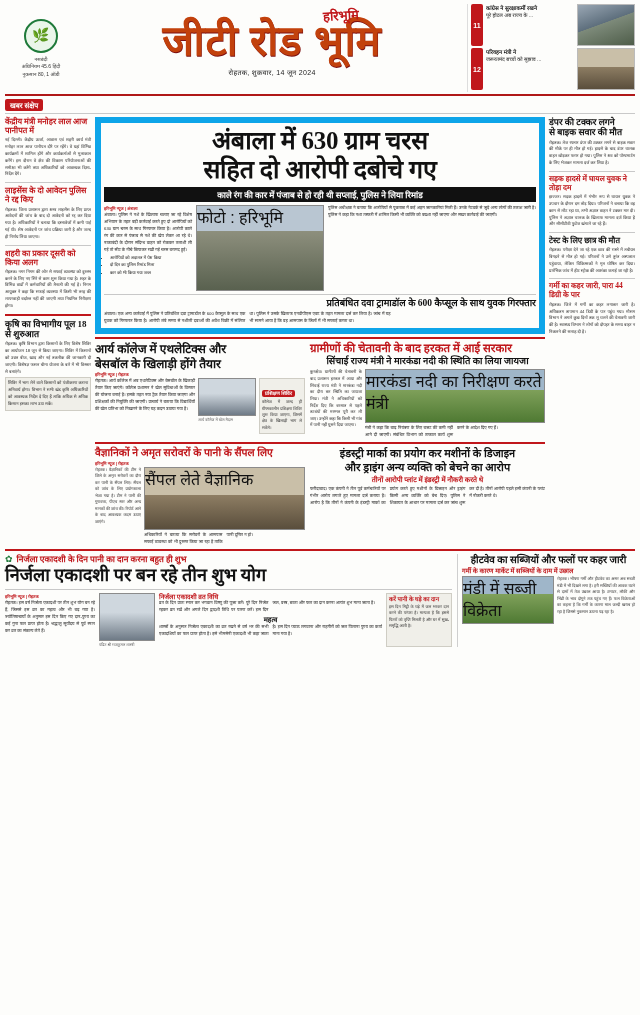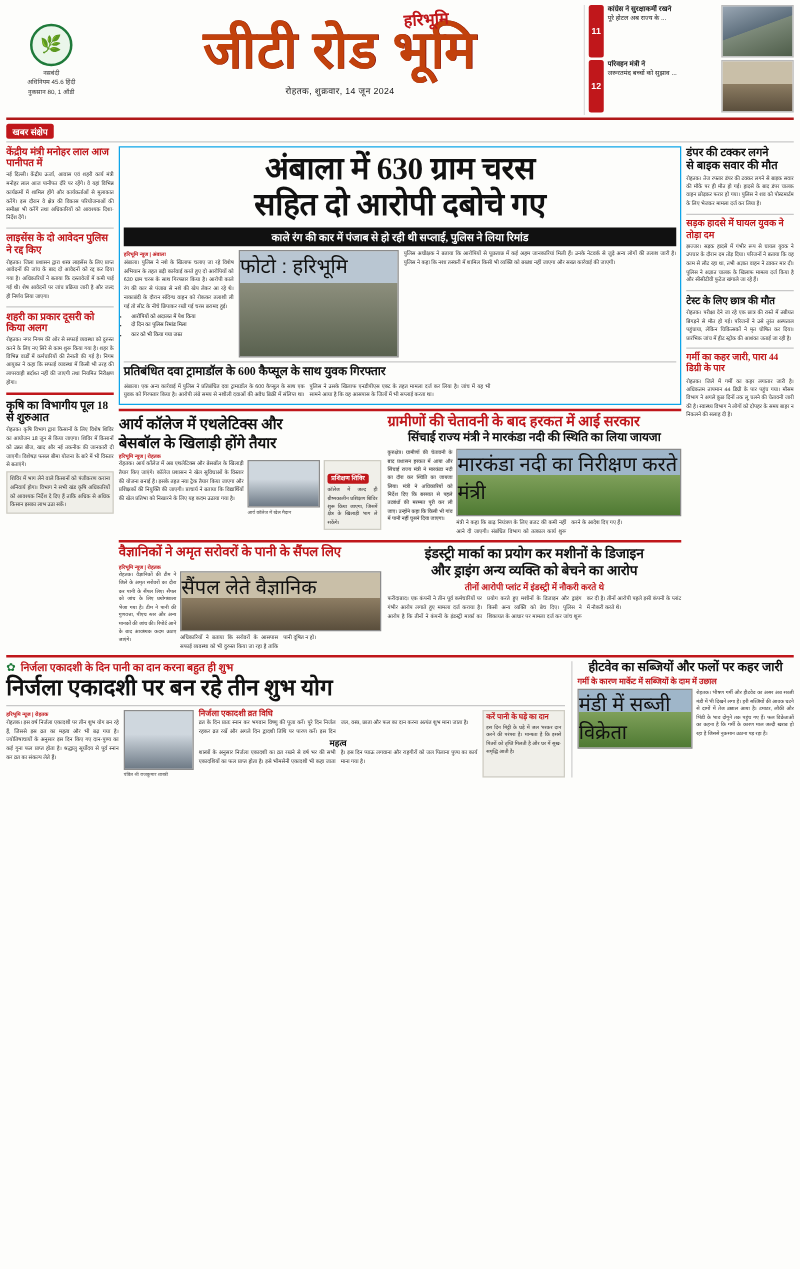--- a/index.html
+++ b/index.html
@@ -315,21 +315,21 @@
         <h4 class="h-blk" style="font-size:9px">कृषि का विभागीय पूल 18 से शुरुआत</h4>
         <div class="body-txt">रोहतक। कृषि विभाग द्वारा किसानों के लिए विशेष शिविर का आयोजन 18 जून से किया जाएगा। शिविर में किसानों को उन्नत बीज, खाद और नई तकनीक की जानकारी दी जाएगी। विशेषज्ञ फसल बीमा योजना के बारे में भी विस्तार से बताएंगे।</div>
         <div class="grey-box" style="margin-top:2px">
           <div class="body-txt">शिविर में भाग लेने वाले किसानों को पंजीकरण कराना अनिवार्य होगा। विभाग ने सभी खंड कृषि अधिकारियों को आवश्यक निर्देश दे दिए हैं ताकि अधिक से अधिक किसान इसका लाभ उठा सकें।</div>
         </div>
       </div>
     </div>
 
     <div class="col-mid">
 
-      <div style="border:1px solid #0ea5e9;padding:3px;">
+      <div style="border:6px solid #0ea5e9;padding:3px;">
         <div class="mega">अंबाला में 630 ग्राम चरस</div>
         <div class="mega">सहित दो आरोपी दबोचे गए</div>
         <div class="kicker">काले रंग की कार में पंजाब से हो रही थी सप्लाई, पुलिस ने लिया रिमांड</div>
 
         <div style="display:flex;gap:4px;margin-top:3px;">
           <div style="width:88px">
             <div class="byline">हरिभूमि न्यूज | अंबाला</div>
             <div class="body-txt">अंबाला। पुलिस ने नशे के खिलाफ चलाए जा रहे विशेष अभियान के तहत बड़ी कार्रवाई करते हुए दो आरोपियों को 630 ग्राम चरस के साथ गिरफ्तार किया है। आरोपी काले रंग की कार से पंजाब से नशे की खेप लेकर आ रहे थे। नाकाबंदी के दौरान संदिग्ध वाहन को रोककर तलाशी ली गई तो सीट के नीचे छिपाकर रखी गई चरस बरामद हुई।</div>
             <ul class="bullet-list">
               <li>आरोपियों को अदालत में पेश किया</li>
@@ -341,21 +341,21 @@
             <div class="ph crowd" style="height:86px">
               <div class="cap">फोटो : हरिभूमि</div>
             </div>
           </div>
           <div style="flex:1">
             <div class="body-txt">पुलिस अधीक्षक ने बताया कि आरोपियों से पूछताछ में कई अहम जानकारियां मिली हैं। उनके नेटवर्क से जुड़े अन्य लोगों की तलाश जारी है। पुलिस ने कहा कि नशा तस्करी में शामिल किसी भी व्यक्ति को बख्शा नहीं जाएगा और सख्त कार्रवाई की जाएगी।</div>
           </div>
         </div>
 
         <div class="rule"></div>
-        <div class="sub-h-blk" style="font-size:9.5px;text-align:left">प्रतिबंधित दवा ट्रामाडॉल के 600 कैप्सूल के साथ युवक गिरफ्तार</div>
+        <div class="sub-h-blk" style="font-size:9.5px;text-align:right">प्रतिबंधित दवा ट्रामाडॉल के 600 कैप्सूल के साथ युवक गिरफ्तार</div>
         <div class="body-txt cols3" style="margin-top:2px">अंबाला। एक अन्य कार्रवाई में पुलिस ने प्रतिबंधित दवा ट्रामाडॉल के 600 कैप्सूल के साथ एक युवक को गिरफ्तार किया है। आरोपी लंबे समय से नशीली दवाओं की अवैध बिक्री में संलिप्त था। पुलिस ने उसके खिलाफ एनडीपीएस एक्ट के तहत मामला दर्ज कर लिया है। जांच में यह भी सामने आया है कि वह आसपास के जिलों में भी सप्लाई करता था।</div>
       </div>
 
       <div class="rule-thick"></div>
 
       <div style="display:flex;gap:5px;">
         <div style="width:210px">
           <div class="sub-h-blk" style="text-align:left;font-size:12px">आर्य कॉलेज में एथलेटिक्स और</div>
           <div class="sub-h-blk" style="text-align:left;font-size:12px">बेसबॉल के खिलाड़ी होंगे तैयार</div>
           <div class="byline">हरिभूमि न्यूज | रोहतक</div>
@@ -395,21 +395,21 @@
 
       <div style="display:flex;gap:5px;">
         <div style="width:210px">
           <div class="sub-h-red" style="font-size:10.5px;text-align:left">वैज्ञानिकों ने अमृत सरोवरों के पानी के सैंपल लिए</div>
           <div class="byline">हरिभूमि न्यूज | रोहतक</div>
           <div style="display:flex;gap:3px;">
             <div style="width:46px">
               <div class="body-txt" style="font-size:4px">रोहतक। वैज्ञानिकों की टीम ने जिले के अमृत सरोवरों का दौरा कर पानी के सैंपल लिए। सैंपल को जांच के लिए प्रयोगशाला भेजा गया है। टीम ने पानी की गुणवत्ता, पीएच स्तर और अन्य मानकों की जांच की। रिपोर्ट आने के बाद आवश्यक कदम उठाए जाएंगे।</div>
             </div>
             <div style="flex:1">
-              <div class="ph indoor" style="height:48px">
+              <div class="ph indoor" style="height:63px">
                 <div class="cap">सैंपल लेते वैज्ञानिक</div>
               </div>
               <div class="body-txt cols2" style="margin-top:2px">अधिकारियों ने बताया कि सरोवरों के आसपास सफाई व्यवस्था को भी दुरुस्त किया जा रहा है ताकि पानी दूषित न हो।</div>
             </div>
           </div>
         </div>
 
         <div style="flex:1">
           <div class="sub-h-blk" style="font-size:11px">इंडस्ट्री मार्का का प्रयोग कर मशीनों के डिजाइन</div>
           <div class="sub-h-blk" style="font-size:11px">और ड्राइंग अन्य व्यक्ति को बेचने का आरोप</div>

